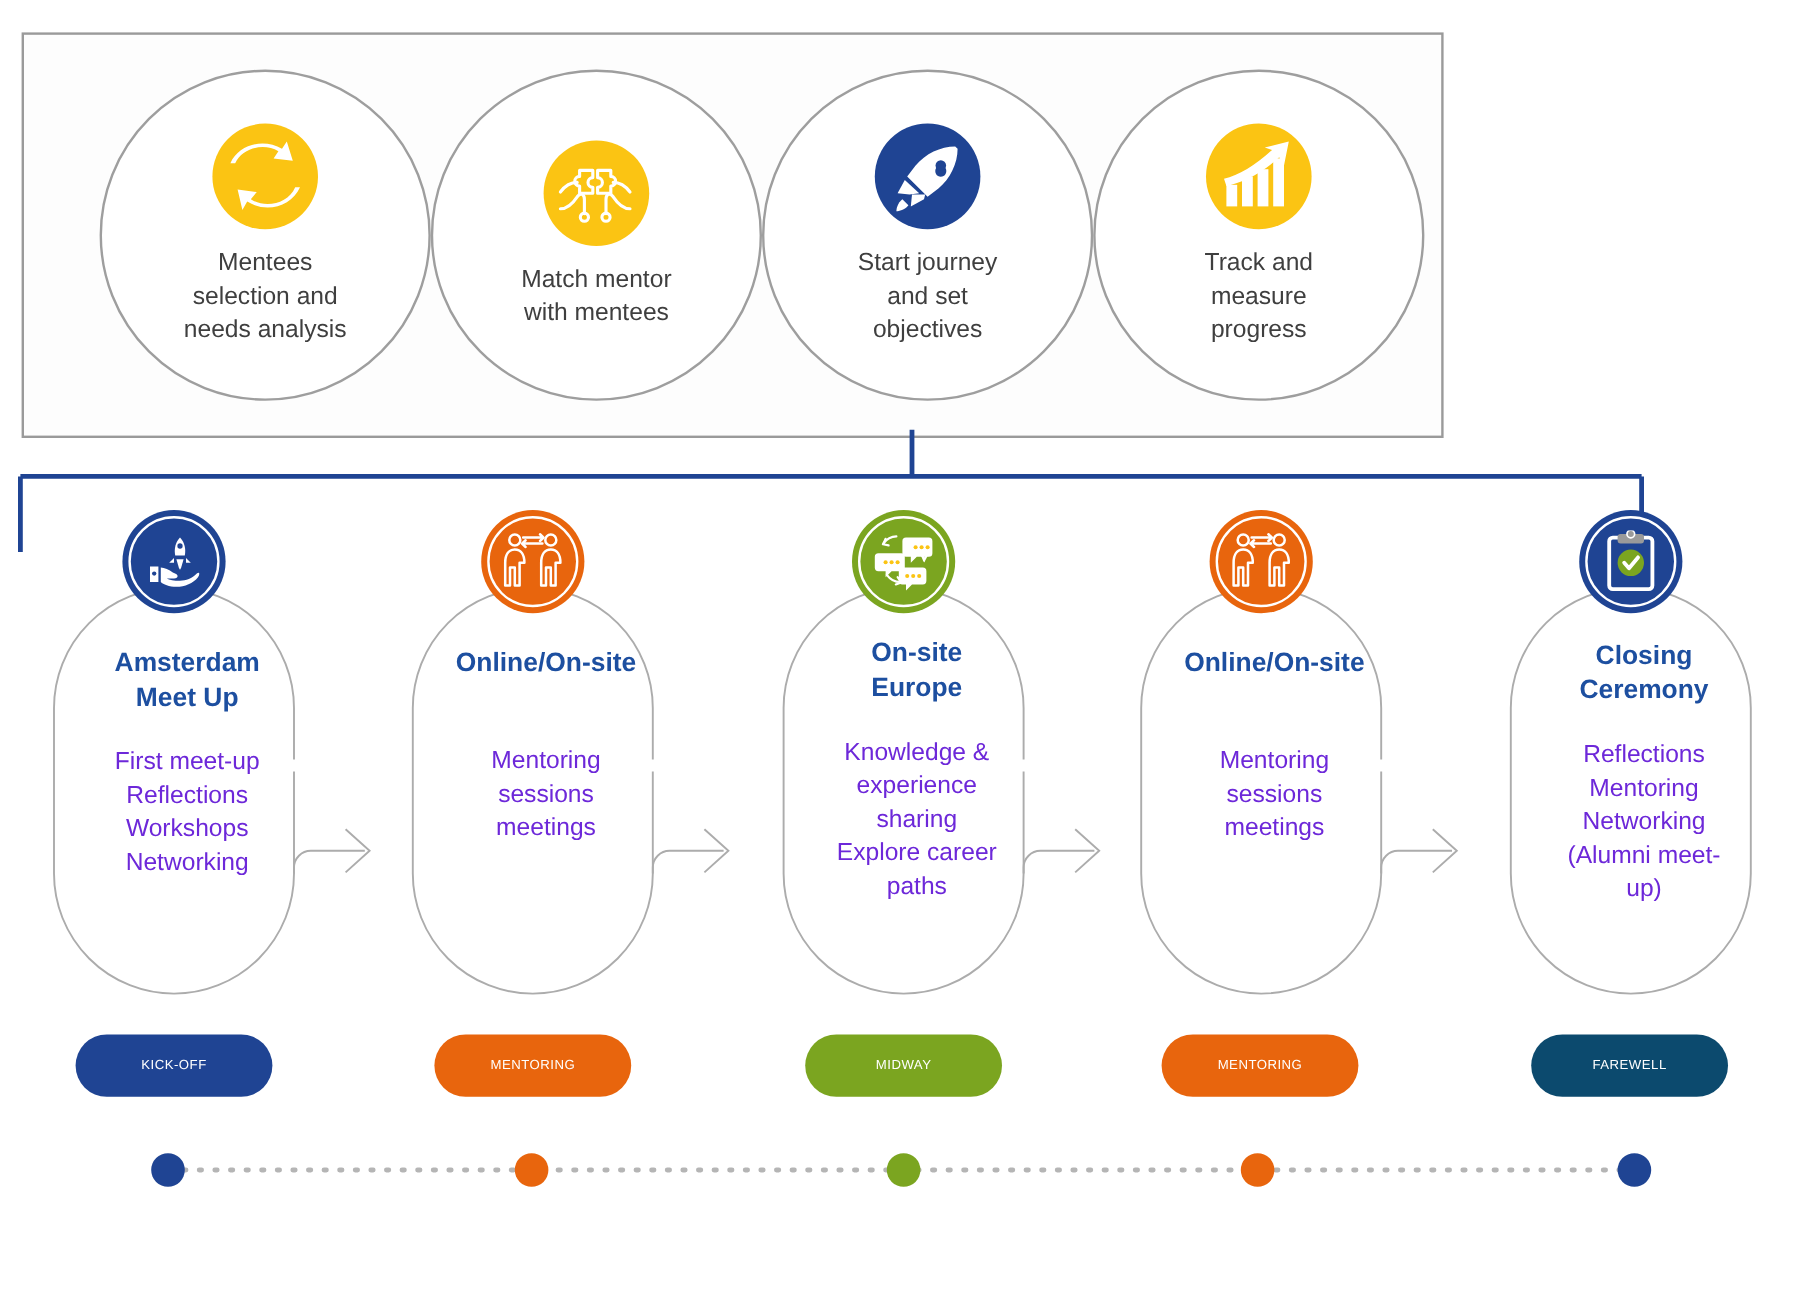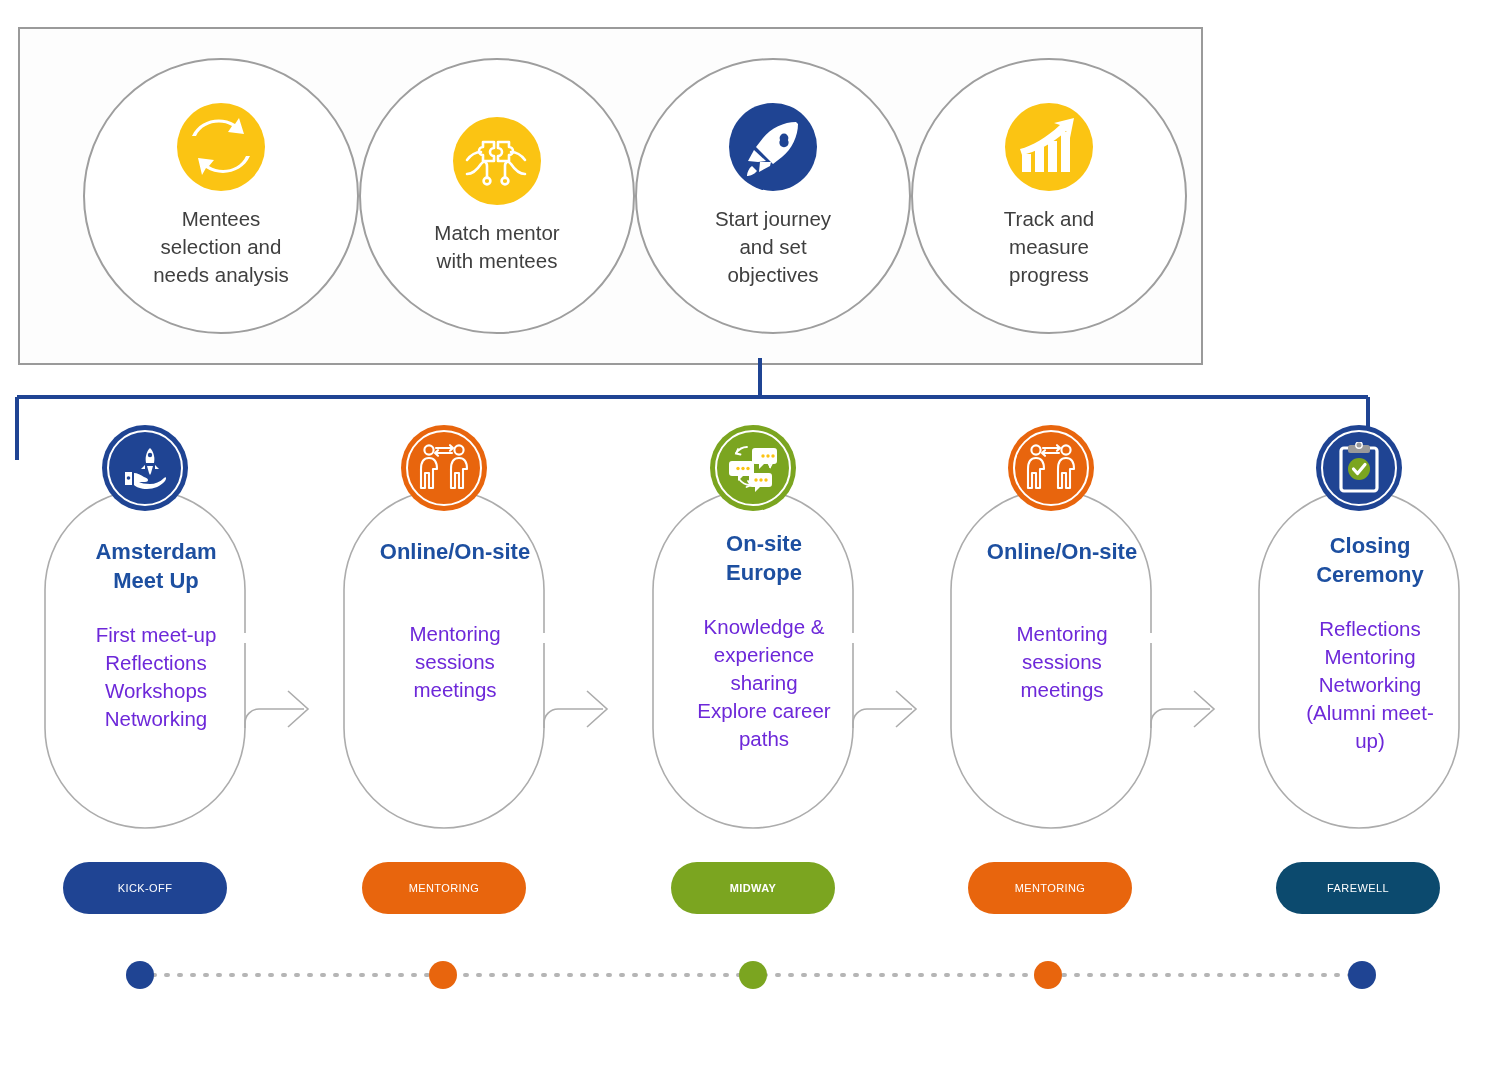--- a/index.html
+++ b/index.html
@@ -75,21 +75,21 @@
     font-size:20.5px;line-height:28px;color:#6d28d9;
   }
 
   
   #badges{position:absolute;left:0;top:862px;width:1500px;height:52px;}
   .badge{
     position:absolute;top:0;height:52px;border-radius:26px;
     display:flex;align-items:center;justify-content:center;
     color:#ffffff;font-size:11px;letter-spacing:.4px;
   }
-  .badge.bold{font-weight:bold;}
+  .badge.bold{font-weight:normal;}
 
   
   #timeline{position:absolute;left:0;top:950px;width:1500px;height:50px;}
 </style>
 </head>
 <body>
 
 <div id="top-panel">
   <div id="top-circles">
 

